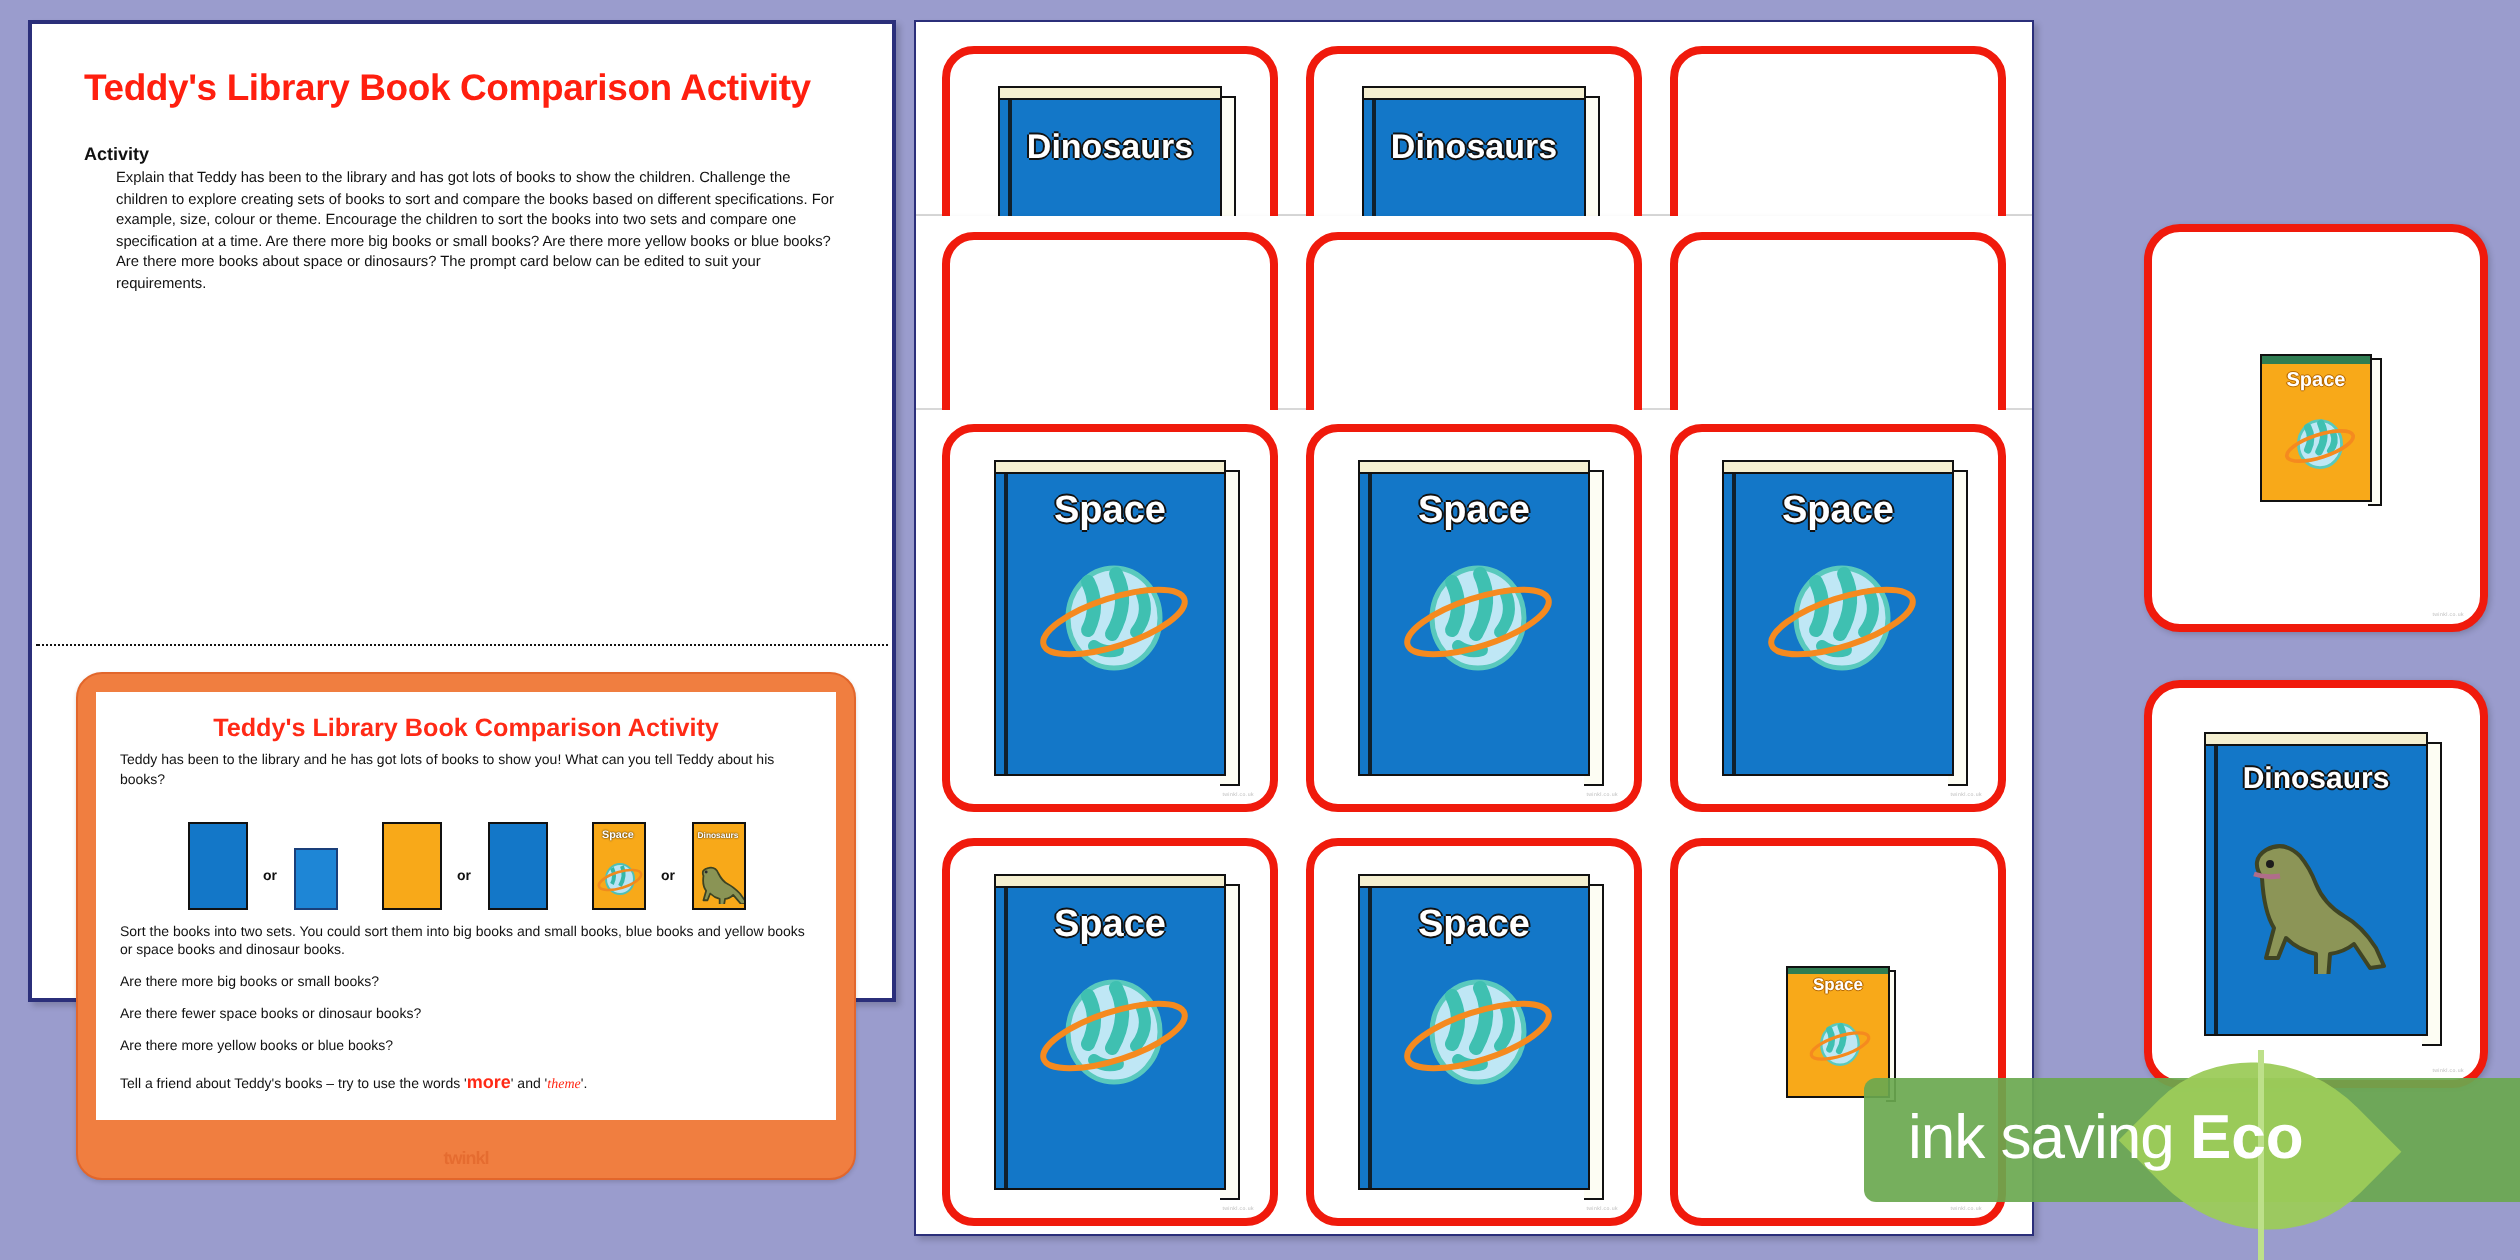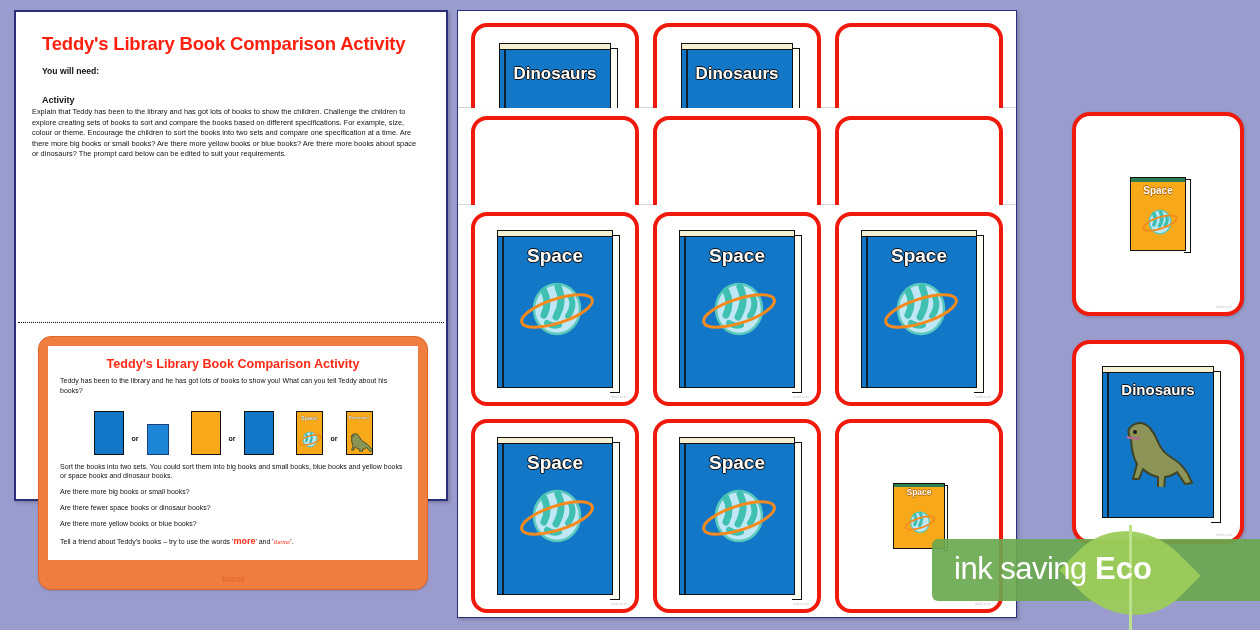--- a/index.html
+++ b/index.html
@@ -21,21 +21,21 @@
     color:#ff1f0f;font-weight:bold;font-size:18.5px;letter-spacing:-.2px;
     margin:22px 0 0 26px;line-height:1.05;
   }
   .doc-sub{font-size:7.6px;color:#111;margin:7px 0 0 26px;}
   .doc-h{font-size:8.6px;font-weight:bold;color:#111;margin:13px 0 0 26px;}
   .doc-ul{margin:4px 0 0 44px;padding:0;list-style:none;}
   .doc-ul li{font-size:7.4px;color:#111;position:relative;}
   .doc-ul li:before{content:"\2022";position:absolute;left:-9px;top:-1px;font-size:8px;}
   .doc-h2{font-size:9px;font-weight:bold;color:#111;margin:19px 16px 0 26px;}
   .doc-p{
-    font-size:7.4px;color:#111;margin:2px 26px 0 16px;line-height:1.42;text-align:left;
+    font-size:7.4px;color:#111;margin:2px 26px 0 42px;line-height:1.42;text-align:left;
   }
   .cutline{
     position:absolute;left:2px;right:2px;top:310px;height:0;
     border-top:1.6px dotted #111;
   }
 
   
   .prompt-card{
     position:absolute;left:22px;top:324px;width:390px;height:254px;
     background:#f07e40;border-radius:13px;box-sizing:border-box;
@@ -157,21 +157,20 @@
   }
 </style>
 </head>
 <body>
 
 <div class="stage">
 
   <div class="doc-left">
     <div class="doc-title">Teddy's Library Book Comparison Activity</div>
 
-    <div class="doc-h">You will need:</div>
 
     <div class="doc-h2">Activity</div>
     <div class="doc-p">Explain that Teddy has been to the library and has got lots of books to show the children. Challenge the children to explore creating sets of books to sort and compare the books based on different specifications. For example, size, colour or theme. Encourage the children to sort the books into two sets and compare one specification at a time. Are there more big books or small books? Are there more yellow books or blue books? Are there more books about space or dinosaurs? The prompt card below can be edited to suit your requirements.</div>
 
     <div class="cutline"></div>
 
     <div class="prompt-card">
       <div class="prompt-inner">
         <div class="prompt-title">Teddy's Library Book Comparison Activity</div>
         <div class="prompt-intro">Teddy has been to the library and he has got lots of books to show you! What can you tell Teddy about his books?</div>

